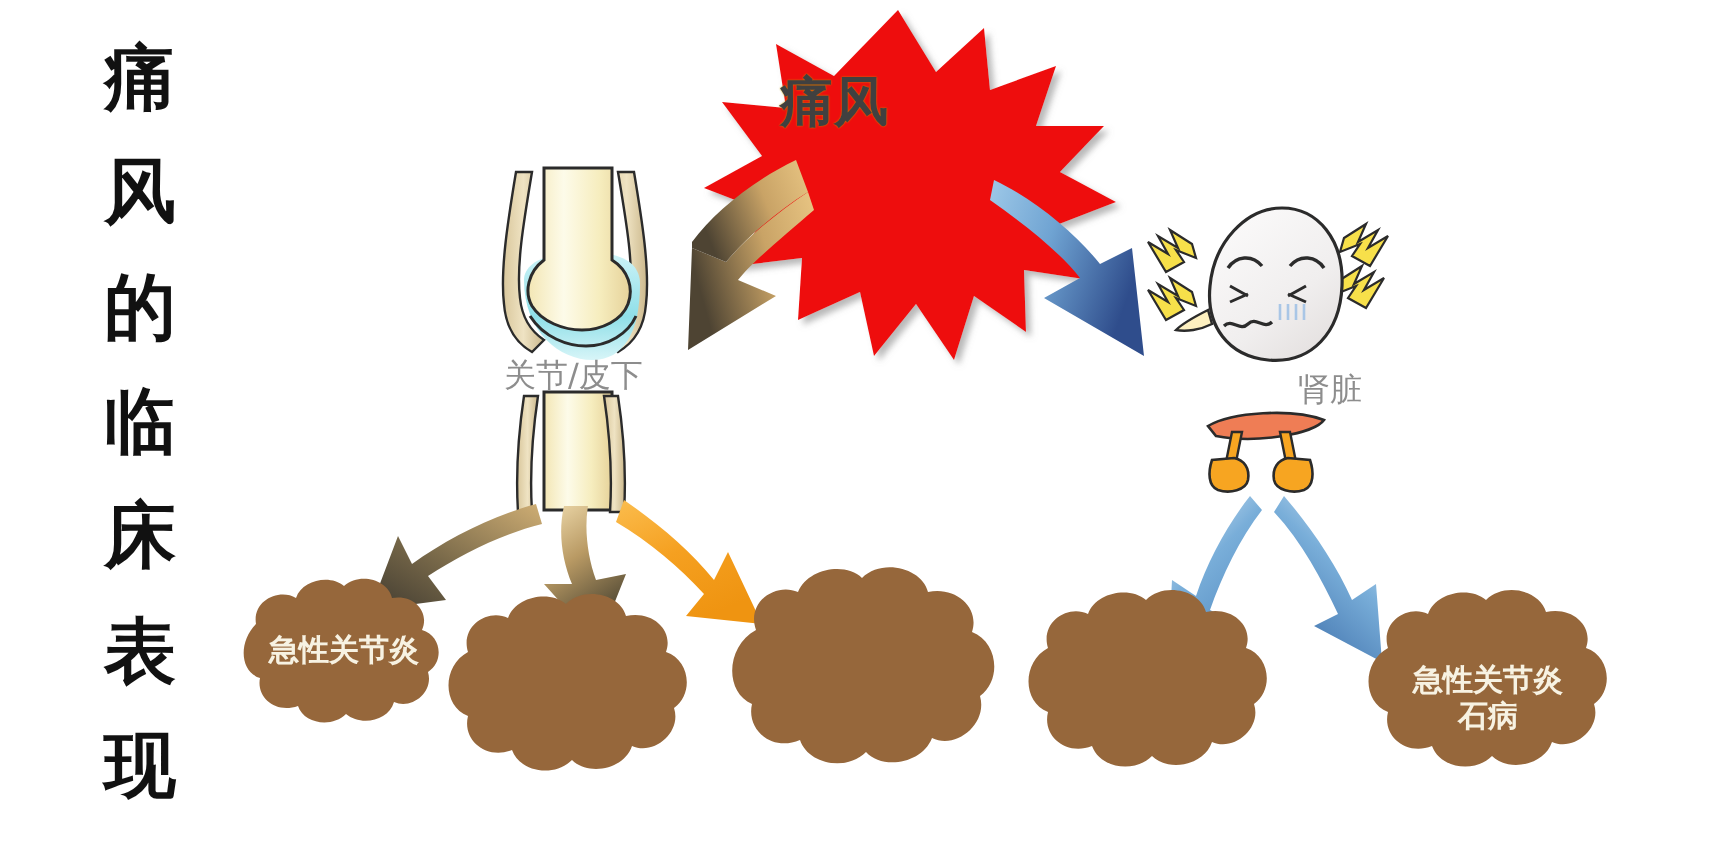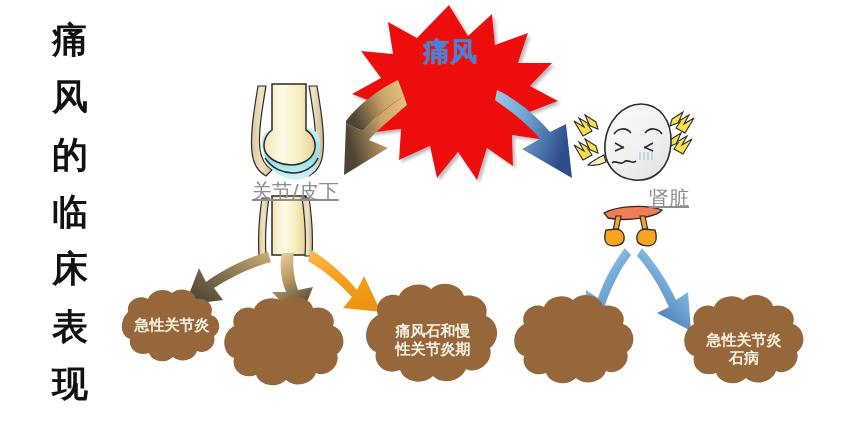--- a/index.html
+++ b/index.html
@@ -16,31 +16,30 @@
     position:absolute;left:36px;top:22px;width:68px;height:380px;
     display:flex;flex-direction:column;align-items:center;justify-content:space-between;
     font-weight:bold;font-size:36px;line-height:1;color:#111;
     letter-spacing:0;
     font-family:"DejaVu Sans","Liberation Sans",sans-serif;
   }
   #vtitle span{display:block;}
 
   
   .organ-caption{
-    position:absolute;color:#8d8d8d;font-size:20px;white-space:nowrap;
+    position:absolute;color:#8d8d8d;font-size:16px;white-space:nowrap;
     font-family:"DejaVu Sans","Liberation Sans",sans-serif;
-    text-decoration:underline;
   }
   #cap-joint{left:252px;top:178px;}
   #cap-kidney{left:612px;top:185px;margin-left:37px;}
 
   
   #star-label{
-    position:absolute;left:390px;top:38px;width:120px;text-align:center;
-    color:#3b82f6;font-size:27px;font-weight:bold;line-height:1;
+    position:absolute;left:390px;top:38px;width:120px;
+    color:#404040;font-size:27px;font-weight:bold;line-height:1;
     text-shadow:0 0 1px #c09a00;
     pointer-events:none;
   }
 
   
   .cloud-text{
     position:absolute;text-align:center;color:#f7f2e2;
     font-size:15px;font-weight:bold;line-height:1.18;
     pointer-events:none;white-space:pre-line;
   }
@@ -261,18 +260,16 @@
     <span>表</span>
     <span>现</span>
   </div>
 
   <div id="star-label">痛风</div>
 
   <div class="organ-caption" id="cap-joint">关节/皮下</div>
   <div class="organ-caption" id="cap-kidney">肾脏</div>
 
   <div class="cloud-text" style="left:129px;top:317px;width:86px;">急性关节炎</div>
-  <div class="cloud-text" style="left:378px;top:323px;width:110px;">痛风石和慢
-性关节炎期</div>
   <div class="cloud-text" style="left:694px;top:332px;width:100px;">急性关节炎
 石病</div>
 
 </div>
 
 </body></html>

